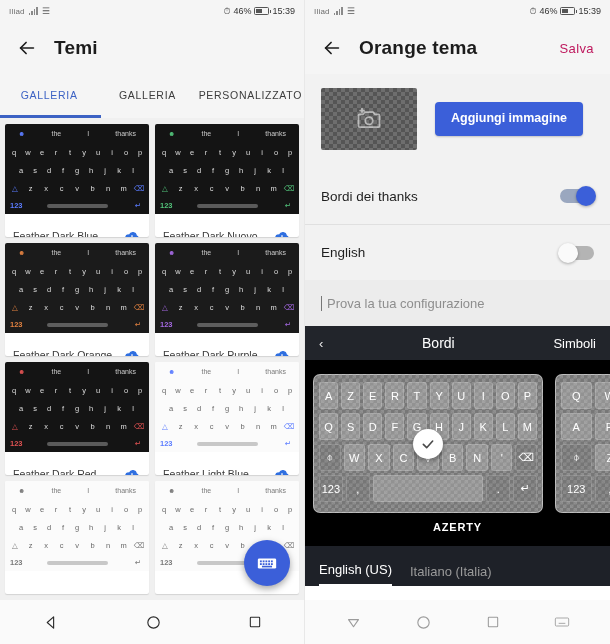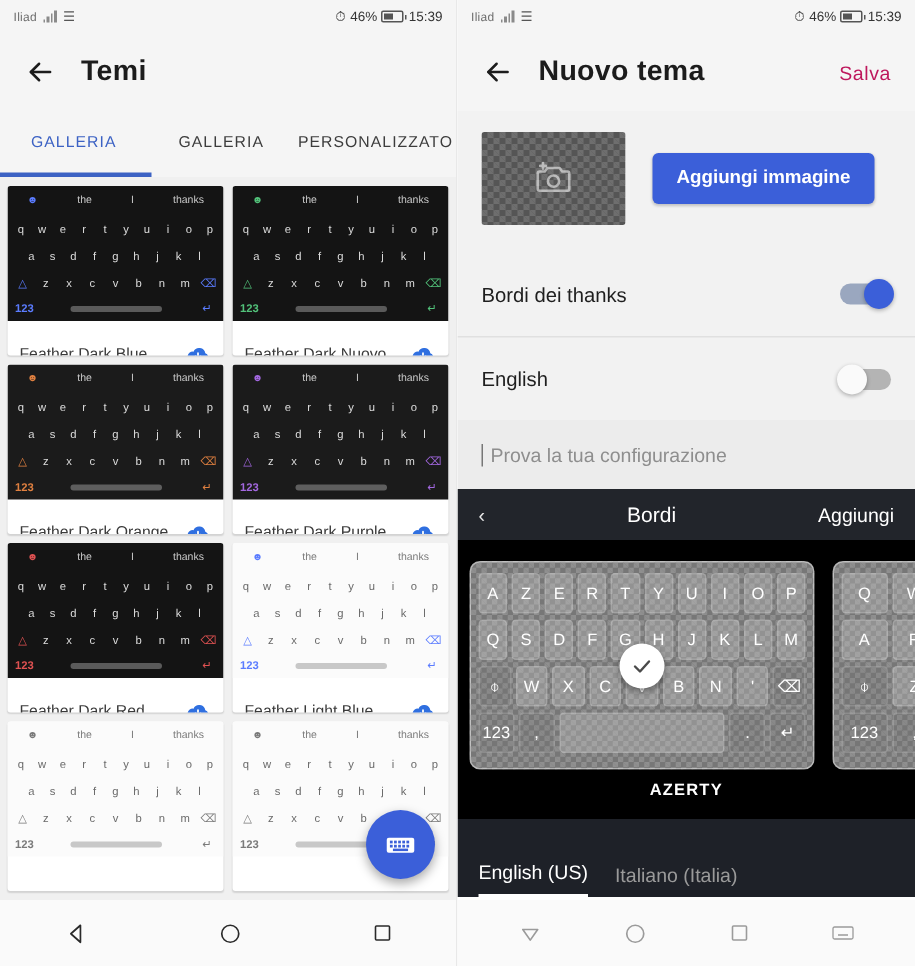--- a/index.html
+++ b/index.html
@@ -140,21 +140,21 @@
     border:1px solid rgba(255,255,255,.16);
   } .lkey.sp { flex:5; } .lkey.dim { background:rgba(120,120,120,.22); }
   .check {
     position:absolute; left:50%; top:50%; transform:translate(-50%,-50%);
     width:30px; height:30px; border-radius:50%; background:#fff;
     display:flex; align-items:center; justify-content:center;
     box-shadow:0 2px 5px rgba(0,0,0,.4);
   }
   .kb-caption { text-align:center; color:#fff; font-size:11px; font-weight:700; letter-spacing:.8px; margin-top:8px; }
 
-  .lang-bar { background:#1e2128; height:52px; display:flex; align-items:flex-end; padding:0 14px; gap:18px; }
+  .lang-bar { background:#1e2128; height:40px; display:flex; align-items:flex-end; padding:0 14px; gap:18px; }
   .lang { font-size:13px; padding-bottom:7px; cursor:pointer; }
   .lang.active { color:#fff; border-bottom:2px solid #fff; }
   .lang.inactive { color:#9a9a9a; }
 
   
   .navbar { position:absolute; bottom:0; left:0; width:305px; height:44px;
             display:flex; align-items:center; justify-content:space-around; background:#fafafa; }
   .navbar.right { justify-content:space-around; padding:0 14px; }
   .nav-btn { cursor:pointer; display:flex; align-items:center; justify-content:center; }
 </style>
@@ -702,21 +702,21 @@
           </span>
         <span class="sb-time">15:39</span>
       </div>
     </div>
 
     <div class="appbar">
       <svg class="back-arrow" viewBox="0 0 24 24" fill="none" stroke="#1c1c1c" stroke-width="1.8" stroke-linecap="round" stroke-linejoin="round">
           <path d="M19 12H5"></path>
           <path d="M11 18l-6-6 6-6"></path>
         </svg>
-      <div class="appbar-title">Nuovo tema</div>
+      <div class="appbar-title">Orange tema</div>
       <div class="appbar-action">Salva</div>
     </div>
 
     <div class="panel">
       <div class="image-row">
         <div class="img-ph">
           <svg width="34" height="28" viewBox="0 0 24 24" fill="none" stroke="rgba(255,255,255,.55)" stroke-width="1.5" stroke-linecap="round" stroke-linejoin="round">
             <path d="M4 8h3l1.5-2h7L17 8h3a1 1 0 0 1 1 1v9a1 1 0 0 1-1 1H4a1 1 0 0 1-1-1V9a1 1 0 0 1 1-1z"></path>
             <circle cx="12" cy="13.5" r="3.2"></circle>
             <path d="M6 3.2v3.2M4.4 4.8h3.2"></path>
@@ -740,21 +740,21 @@
     </div>
 
     <div class="test-field">
       <span class="caret"></span>
       <span class="test-ph">Prova la tua configurazione</span>
     </div>
 
     <div class="layout-bar">
       <span class="lb-back">‹</span>
       <span class="lb-title">Bordi</span>
-      <span class="lb-action">Aggiungi</span>
+      <span class="lb-action">Simboli</span>
     </div>
 
     <div class="layout-stage">
       <div class="kbcards" id="layout-cards">
           <div class="kbcard">
             <div class="lrow">
               <span class="lkey ">A</span>
               <span class="lkey ">Z</span>
               <span class="lkey ">E</span>
               <span class="lkey ">R</span>

